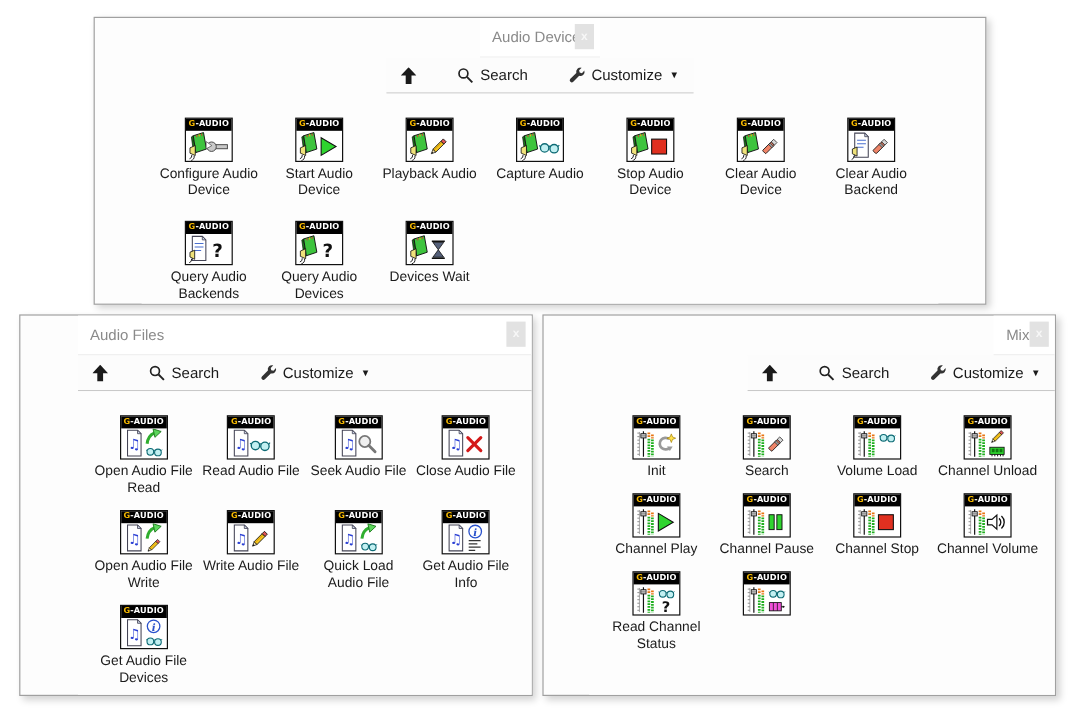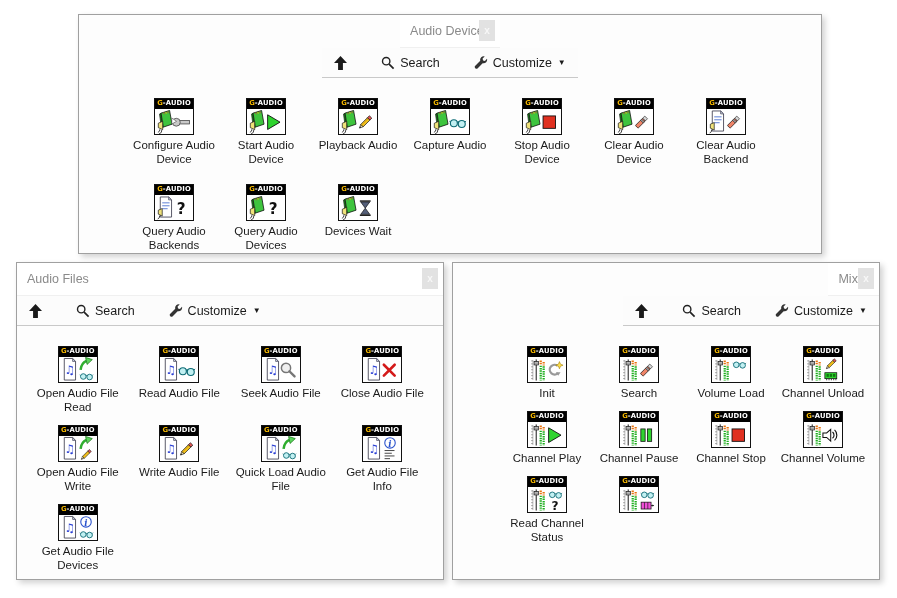--- a/index.html
+++ b/index.html
@@ -12,21 +12,21 @@
   }
   .win {
     position: absolute;
     background: #fdfdfd;
     border: 1px solid #a0a0a0;
     box-shadow: 3px 3px 6px rgba(0,0,0,0.18);
     display: flex;
     flex-direction: column;
   }
   #win-audio-devices { left: 78px; top: 14px; width: 744px; height: 240px; align-items: center; }
-  #win-audio-files   { left: 16px; top: 262px; width: 428px; height: 318px; }
+  #win-audio-files   { left: 16px; top: 262px; width: 428px; height: 318px; padding-left: 48px; }
   #win-mixer         { left: 452px; top: 262px; width: 428px; height: 318px; align-items: flex-end; }
 
   .win-titlebar {
     height: 33px;
     background: #ffffff;
     display: flex;
     align-items: center;
     padding: 0 10px;
     position: relative;
     border-bottom: 1px solid #f0f0f0;

